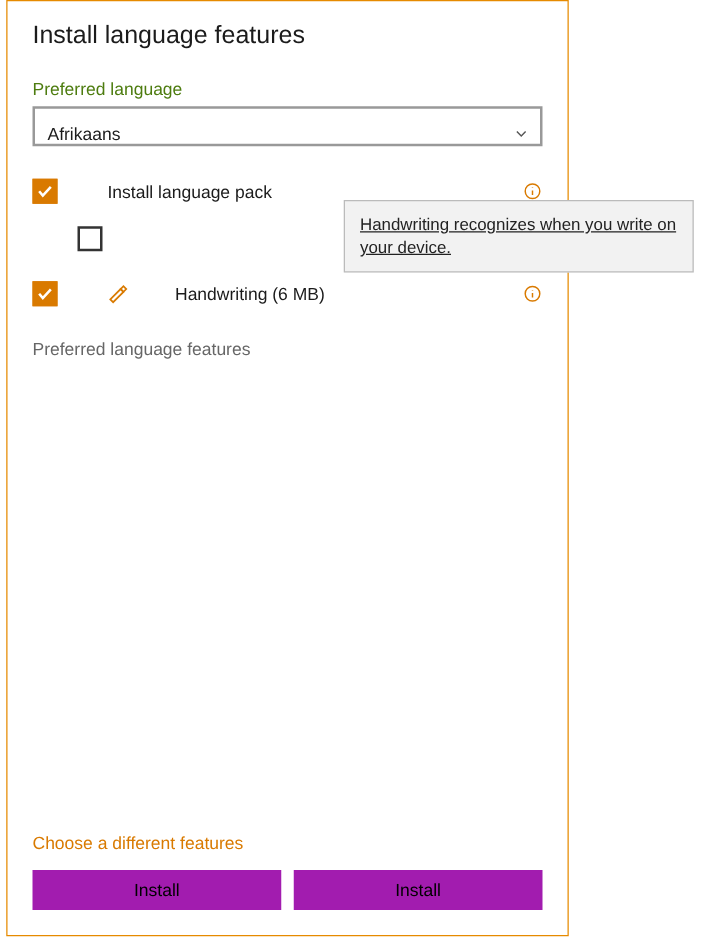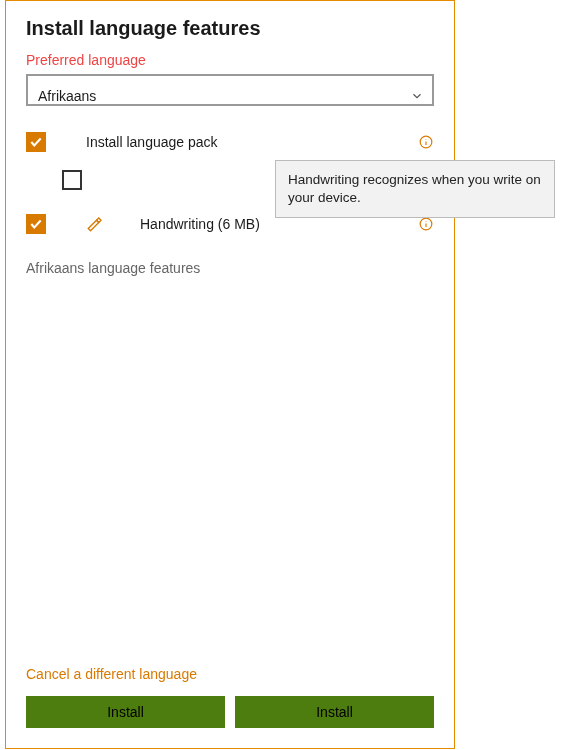--- a/index.html
+++ b/index.html
@@ -19,27 +19,28 @@
     top: 0;
     width: 450px;
     height: 749px;
     border: 1px solid #e68a00;
     padding: 16px 20px 20px 20px;
     display: flex;
     flex-direction: column;
   }
   .title {
     font-size: 20px;
-    font-weight: 700;
+    font-weight: 400;
     margin-bottom: 12px;
   }
   .label {
-    color: #ef4444;
+    color: #4d7c0f;
     font-size: 14px;
     margin-bottom: 6px;
+    margin-top: 11px;
   }
   .select {
     width: 100%;
     height: 32px;
     border: 2px solid #999;
     background: #fff;
     display: flex;
     align-items: center;
     justify-content: space-between;
     padding: 12px 8px 0 10px;
@@ -110,38 +111,39 @@
   .link {
     color: #d97a00;
     margin-bottom: 14px;
     cursor: pointer;
   }
 
   .btnbar { display: flex; gap: 10px; }
   .btn {
     flex: 1 1 0;
     height: 32px;
-    background: #4d7c0f;
+    background: #a21caf;
     border: none;
     font: inherit;
     cursor: pointer;
   }
 
   .tooltip {
     position: absolute;
     left: 275px;
     top: 160px;
     width: 280px;
     background: #f2f2f2;
     border: 1px solid #bbb;
     padding: 10px 12px;
     font-size: 13.5px;
     line-height: 1.35;
     color: #222;
     z-index: 10;
+    text-decoration: underline;
   }
 </style>
 </head>
 <body>
 
 <div class="dialog">
 
   <div class="title">Install language features</div>
 
   <div class="label">Preferred language</div>
@@ -190,26 +192,26 @@
     <span class="row-text">Handwriting (6 MB)</span>
     <span class="info">
       <svg viewBox="0 0 24 24" fill="none" stroke="#d97a00" stroke-width="2">
           <circle cx="12" cy="12" r="10"></circle>
           <line x1="12" y1="7" x2="12" y2="7.5"></line>
           <line x1="12" y1="11" x2="12" y2="17"></line>
         </svg>
     </span>
   </div>
 
-  <div class="section-label">Afrikaans language features</div>
+  <div class="section-label">Preferred language features</div>
 
 
   <div class="spacer"></div>
 
-  <div class="link">Cancel a different language</div>
+  <div class="link">Choose a different features</div>
 
   <div class="btnbar">
     <button class="btn">Install</button>
     <button class="btn">Install</button>
   </div>
 
 </div>
 
 <div class="tooltip">
   <span>Handwriting recognizes when you write on your device.</span>

